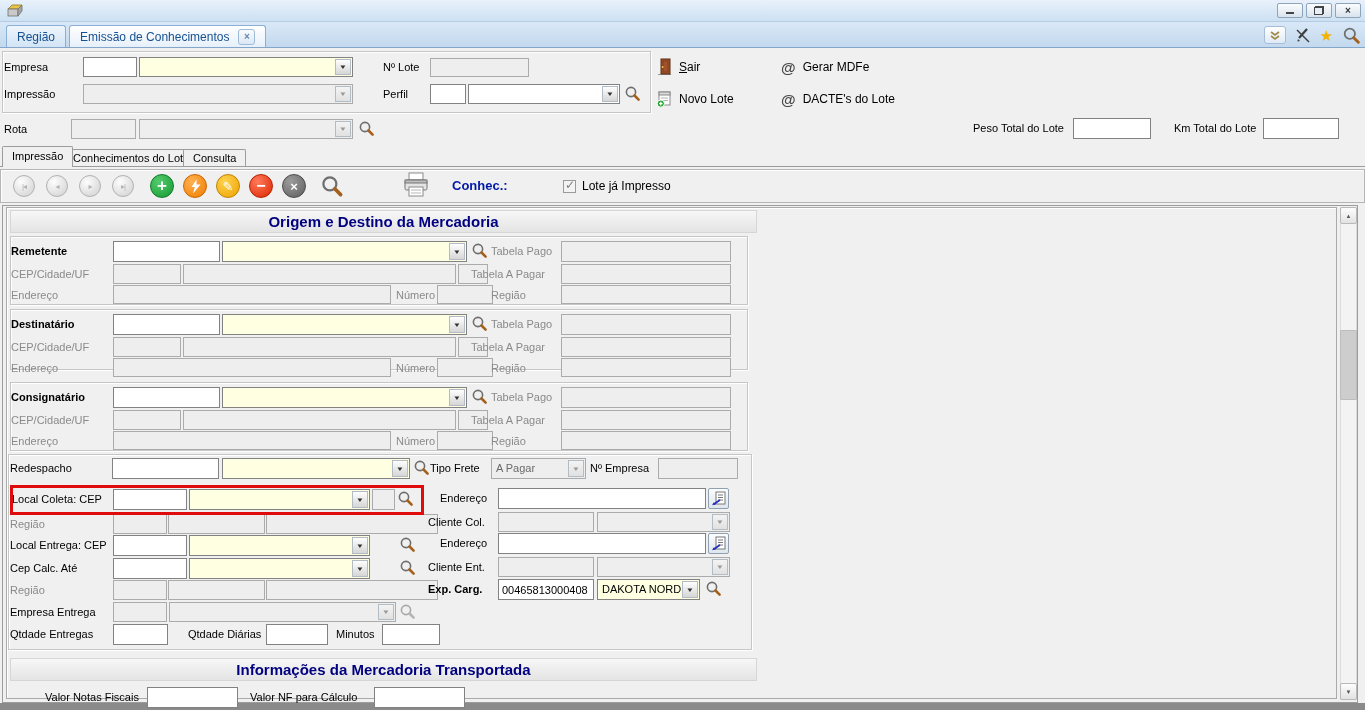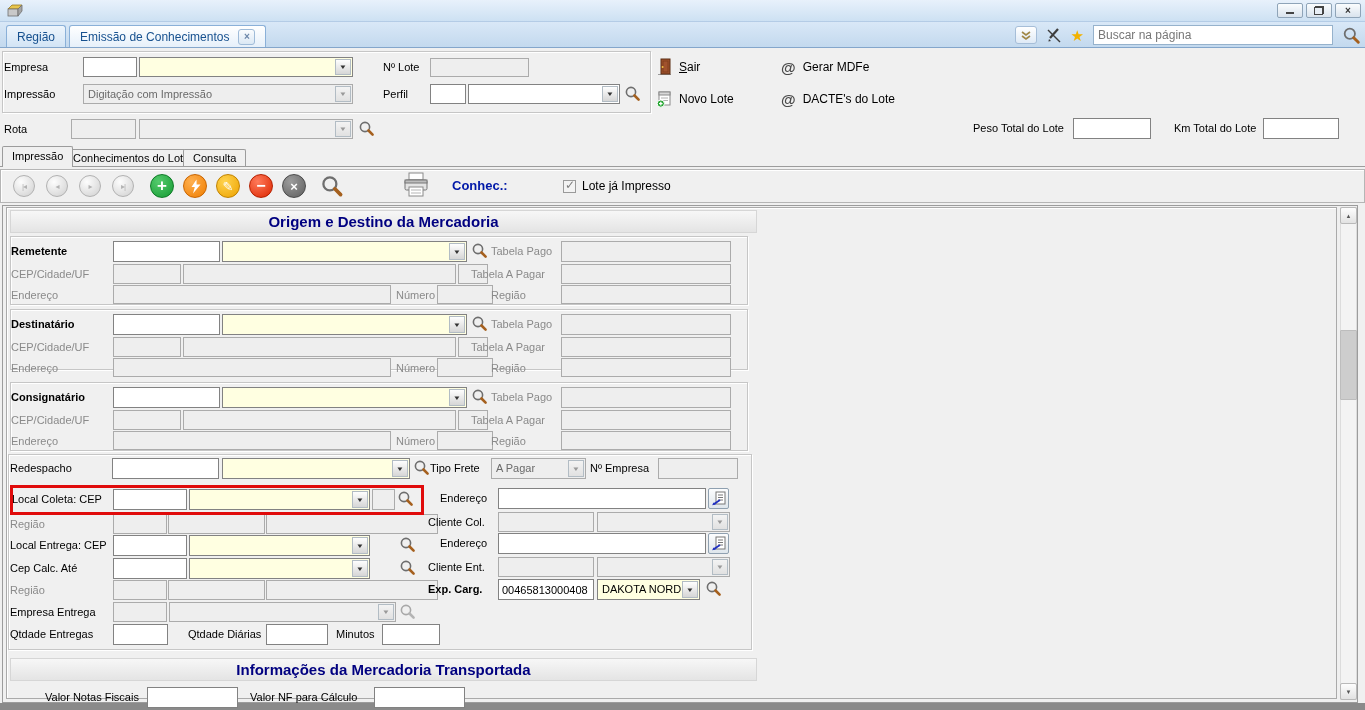--- a/index.html
+++ b/index.html
@@ -139,42 +139,40 @@
             <polyline points="1,1 5,4 9,1" fill="none" stroke="#a08848" stroke-width="1.6"></polyline>
             <polyline points="1,5 5,8 9,5" fill="none" stroke="#a08848" stroke-width="1.6"></polyline>
           </svg>
       </div>
       <svg width="16" height="16" viewBox="0 0 16 16">
         <line x1="12" y1="2" x2="4" y2="11" stroke="#3c3c3c" stroke-width="2.2"></line>
         <polygon points="3,12 2.4,14.6 5,14" fill="#3c3c3c"></polygon>
         <line x1="2" y1="3" x2="14" y2="15" stroke="#3c3c3c" stroke-width="1.4"></line>
       </svg>
       <span class="star"></span>
-      <input class="searchbox" placeholder="Buscar na página" style="">
       <div class="mag md" style="position:static"><svg width="19" height="19" viewBox="0 0 17 17">
             <circle cx="7" cy="7" r="4.6" fill="none" stroke="#6e6e6e" stroke-width="1.6"></circle>
             <line x1="10.5" y1="10.5" x2="14.6" y2="14.6" stroke="#a5601e" stroke-width="2.6" stroke-linecap="round"></line>
           </svg></div>
     </div>
   </div>
 
   <div class="gbox" style="left:2px;top:51px;width:649px;height:62px"></div>
 
   <div class="lbl" style="left:4px;top:57px;width:75px">Empresa</div>
   <input class="in" style="left: 83px; top: 57px; width: 54px; height: 20px;">
   <div class="combo yel" style="left:139px;top:57px;width:214px;height:20px">
       <span class="val"></span>
       <span class="arr"></span>
     </div>
   <div class="lbl" style="left:383px;top:57px;width:42px">Nº Lote</div>
   <input class="in dis" style="left: 430px; top: 58px; width: 99px; height: 19px;" disabled="">
 
   <div class="lbl" style="left:4px;top:84px;width:75px">Impressão</div>
   <div class="combo dis" style="left:83px;top:84px;width:270px;height:20px">
-      <span class="val">Digitação com Impressão</span>
       <span class="arr"></span>
     </div>
   <div class="lbl" style="left:383px;top:84px;width:42px">Perfil</div>
   <input class="in" style="left: 430px; top: 84px; width: 36px; height: 20px;">
   <div class="combo" style="left:468px;top:84px;width:152px;height:20px">
       <span class="val"></span>
       <span class="arr"></span>
     </div>
   <div class="mag" style="left:624px;top:85px"><svg width="17" height="17" viewBox="0 0 17 17">
         <circle cx="7" cy="7" r="4.6" fill="none" stroke="#6e6e6e" stroke-width="1.6"></circle>

